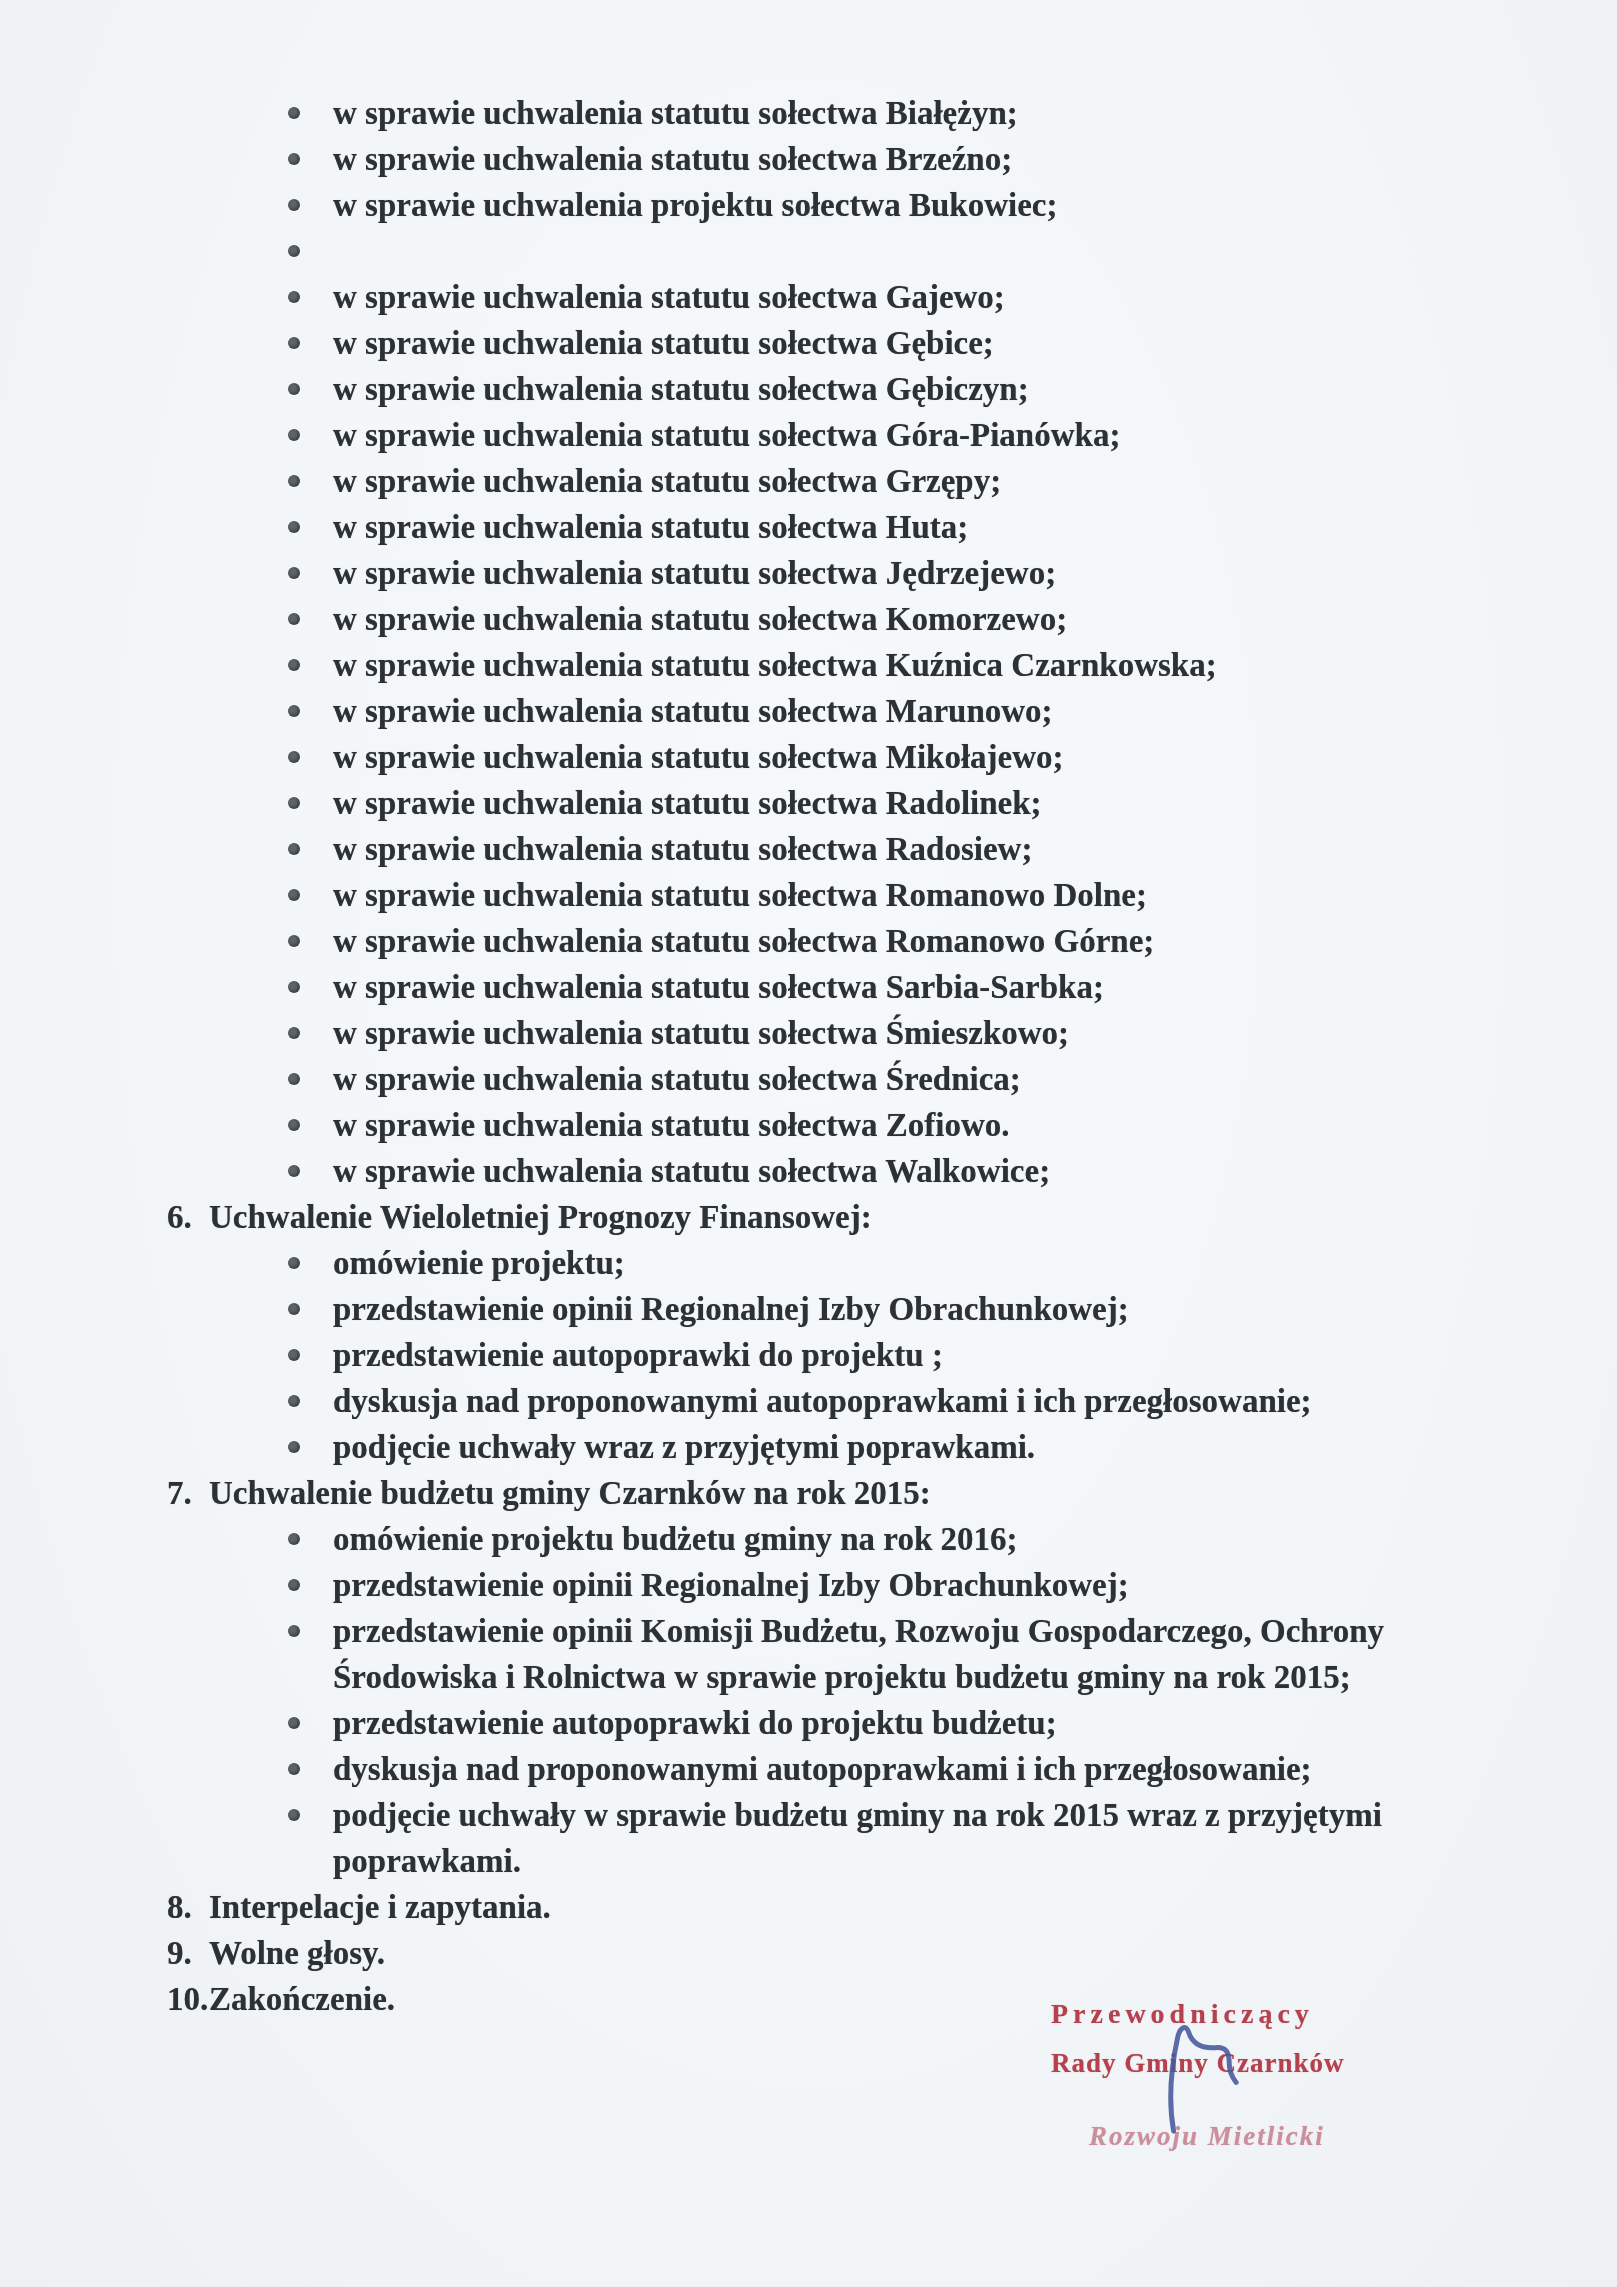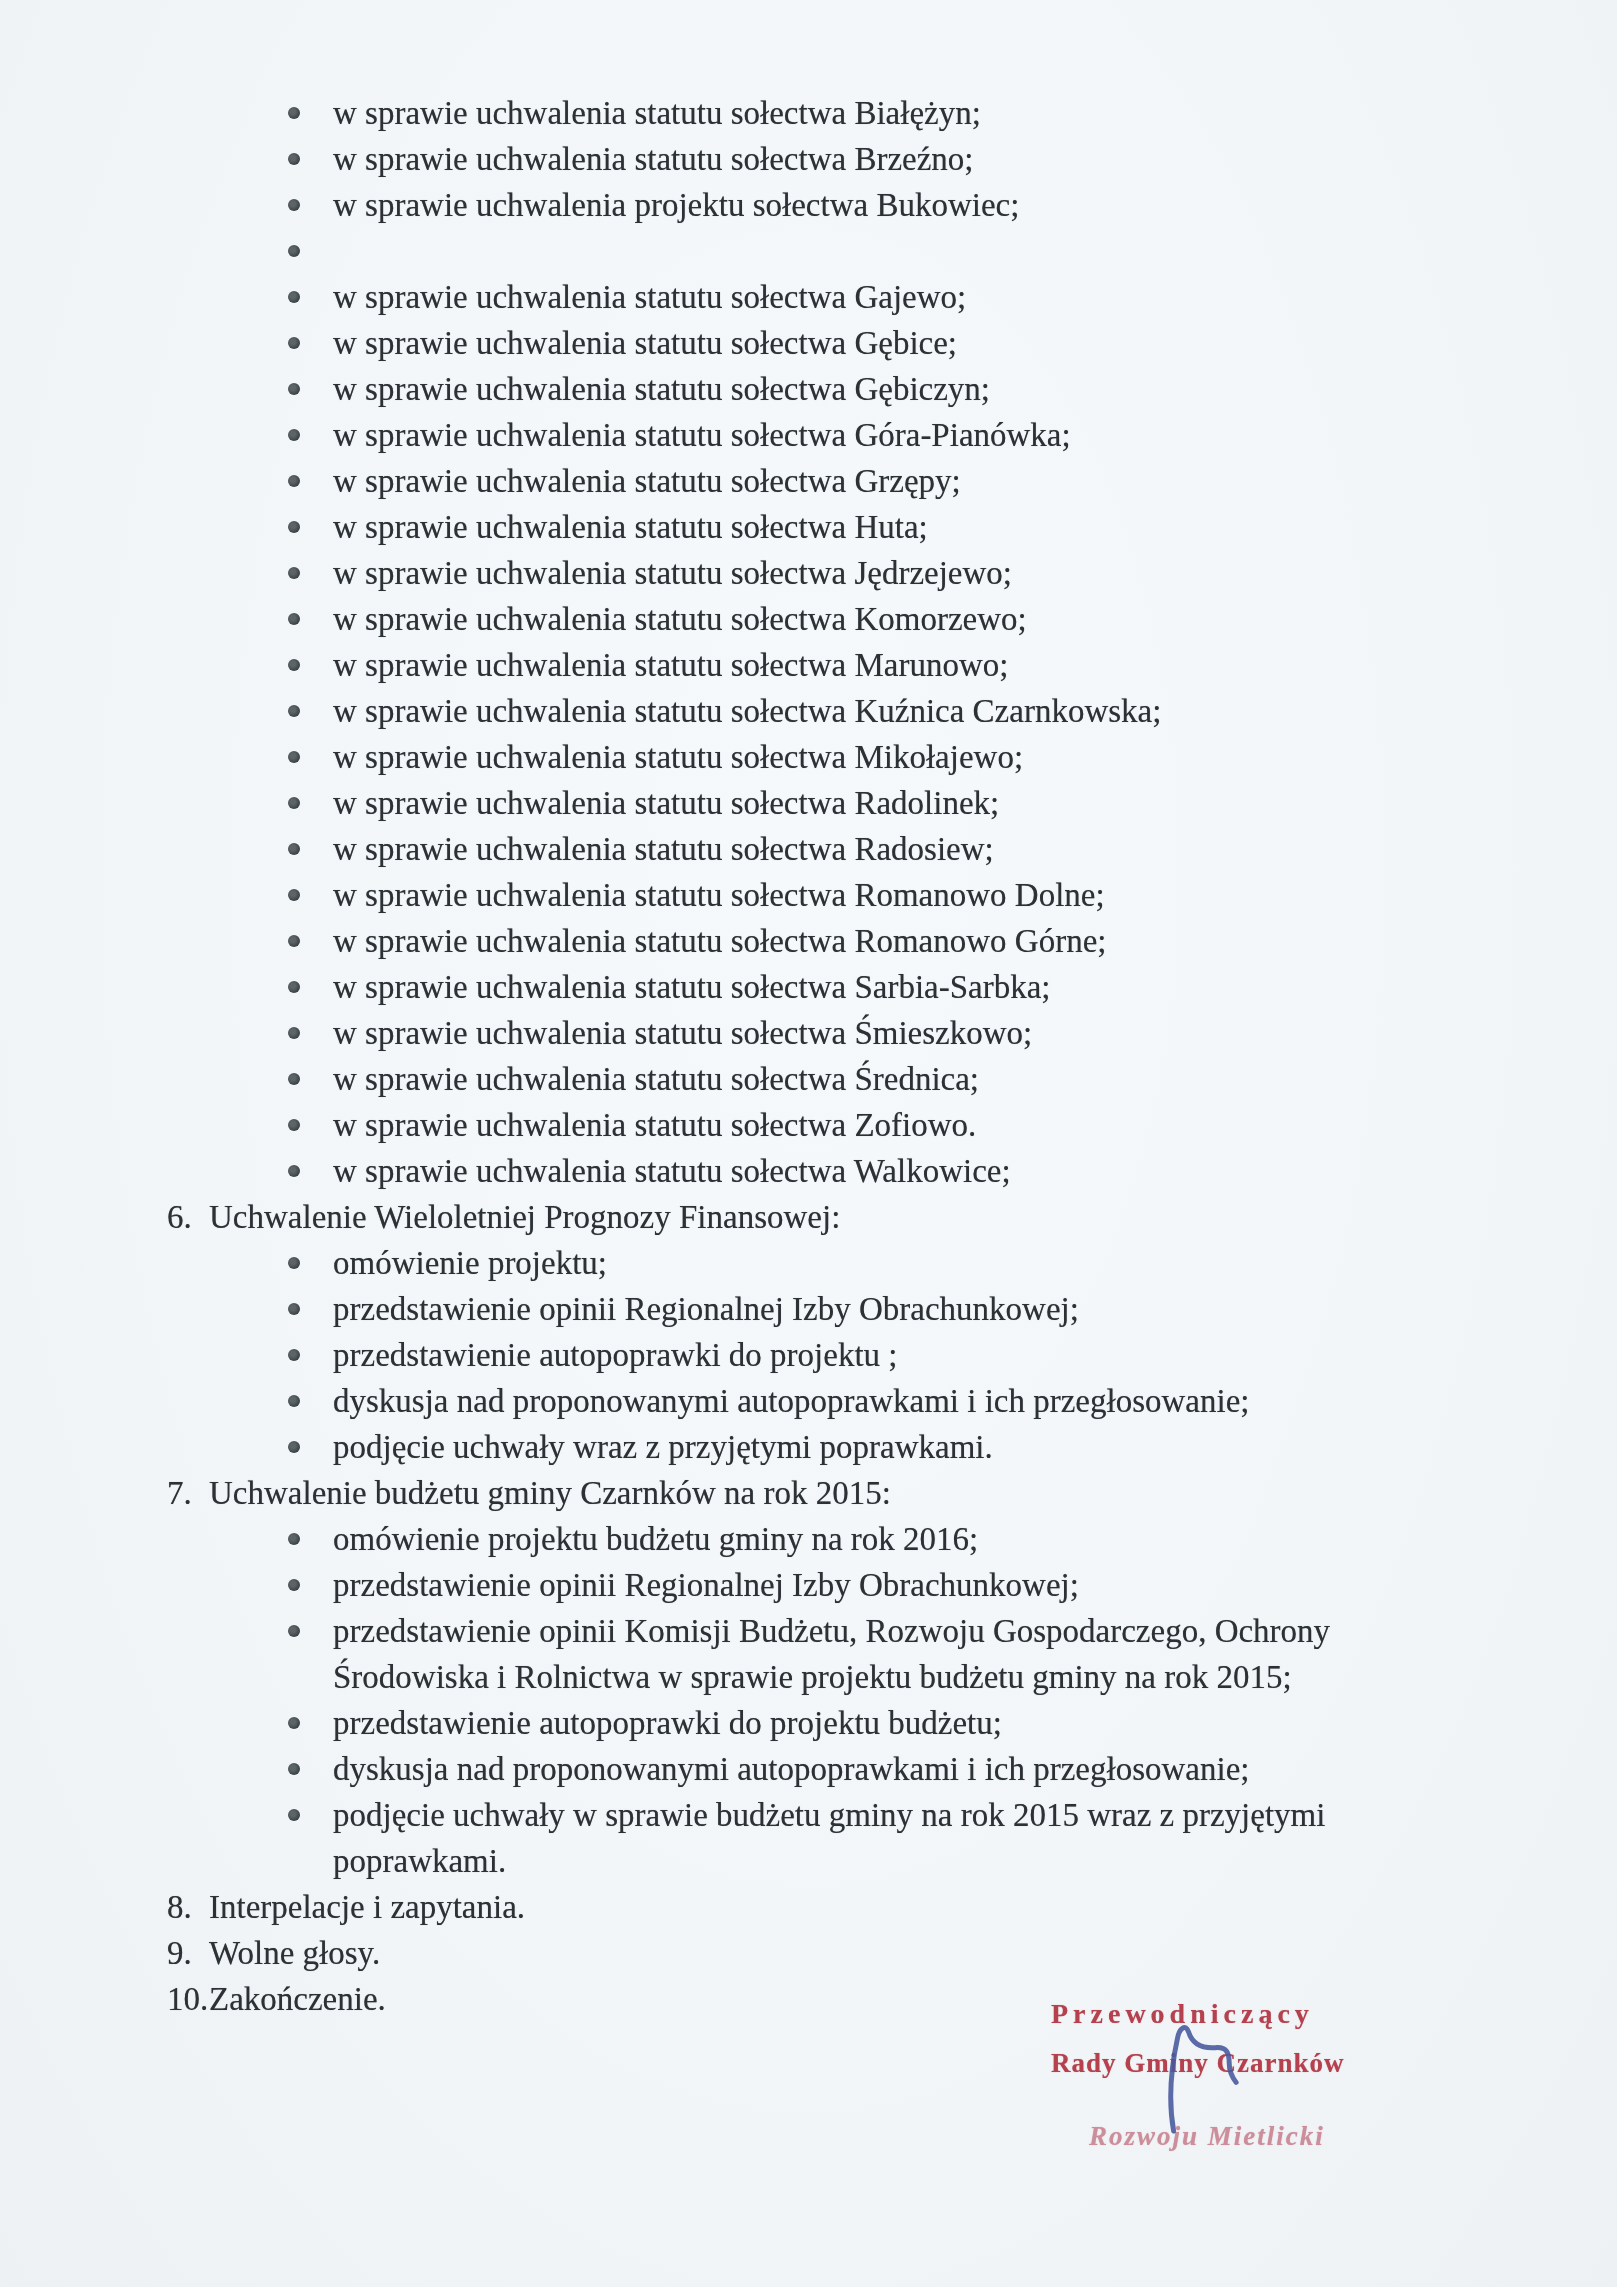--- a/index.html
+++ b/index.html
@@ -10,21 +10,21 @@
     margin:0 auto;
     background:radial-gradient(ellipse at 50% 38%, #f6f9fb 0%, #f2f6f8 55%, #edf1f4 100%);
     color:#2b3135;
     overflow:hidden;
   }
   .content{
     position:absolute;left:0;top:90px;width:1618px;
     font-size:33px;line-height:46px;
     text-shadow:0 0 0.7px rgba(42,48,53,.55);
   }
-  .row{min-height:46px;}
+  .row{min-height:46px;font-weight:bold;}
   .bullet-row{position:relative;padding-left:333px;width:1144px;}
   .dot{
     position:absolute;left:288px;top:17px;width:12px;height:12px;border-radius:50%;
     background:radial-gradient(circle at 40% 40%, #5c6468 25%, #373e42 75%);
   }
   .num-row{position:relative;padding-left:209px;}
   .num{position:absolute;left:167px;top:0;}
   .signature{position:absolute;left:1051px;top:1998px;width:358px;}
   .sig-role{
     font-size:28px;font-weight:bold;letter-spacing:5px;color:#b5414e;
@@ -53,22 +53,22 @@
       <div class="row bullet-row"><span class="dot"></span><span>w sprawie uchwalenia projektu sołectwa Bukowiec;</span></div>
       <div class="row bullet-row"><span class="dot"></span></div>
       <div class="row bullet-row"><span class="dot"></span><span>w sprawie uchwalenia statutu sołectwa Gajewo;</span></div>
       <div class="row bullet-row"><span class="dot"></span><span>w sprawie uchwalenia statutu sołectwa Gębice;</span></div>
       <div class="row bullet-row"><span class="dot"></span><span>w sprawie uchwalenia statutu sołectwa Gębiczyn;</span></div>
       <div class="row bullet-row"><span class="dot"></span><span>w sprawie uchwalenia statutu sołectwa Góra-Pianówka;</span></div>
       <div class="row bullet-row"><span class="dot"></span><span>w sprawie uchwalenia statutu sołectwa Grzępy;</span></div>
       <div class="row bullet-row"><span class="dot"></span><span>w sprawie uchwalenia statutu sołectwa Huta;</span></div>
       <div class="row bullet-row"><span class="dot"></span><span>w sprawie uchwalenia statutu sołectwa Jędrzejewo;</span></div>
       <div class="row bullet-row"><span class="dot"></span><span>w sprawie uchwalenia statutu sołectwa Komorzewo;</span></div>
+      <div class="row bullet-row"><span class="dot"></span><span>w sprawie uchwalenia statutu sołectwa Kuźnica Czarnkowska;</span></div>
       <div class="row bullet-row"><span class="dot"></span><span>w sprawie uchwalenia statutu sołectwa Marunowo;</span></div>
-      <div class="row bullet-row"><span class="dot"></span><span>w sprawie uchwalenia statutu sołectwa Kuźnica Czarnkowska;</span></div>
       <div class="row bullet-row"><span class="dot"></span><span>w sprawie uchwalenia statutu sołectwa Mikołajewo;</span></div>
       <div class="row bullet-row"><span class="dot"></span><span>w sprawie uchwalenia statutu sołectwa Radolinek;</span></div>
       <div class="row bullet-row"><span class="dot"></span><span>w sprawie uchwalenia statutu sołectwa Radosiew;</span></div>
       <div class="row bullet-row"><span class="dot"></span><span>w sprawie uchwalenia statutu sołectwa Romanowo Dolne;</span></div>
       <div class="row bullet-row"><span class="dot"></span><span>w sprawie uchwalenia statutu sołectwa Romanowo Górne;</span></div>
       <div class="row bullet-row"><span class="dot"></span><span>w sprawie uchwalenia statutu sołectwa Sarbia-Sarbka;</span></div>
       <div class="row bullet-row"><span class="dot"></span><span>w sprawie uchwalenia statutu sołectwa Śmieszkowo;</span></div>
       <div class="row bullet-row"><span class="dot"></span><span>w sprawie uchwalenia statutu sołectwa Średnica;</span></div>
       <div class="row bullet-row"><span class="dot"></span><span>w sprawie uchwalenia statutu sołectwa Zofiowo.</span></div>
       <div class="row bullet-row"><span class="dot"></span><span>w sprawie uchwalenia statutu sołectwa Walkowice;</span></div>

